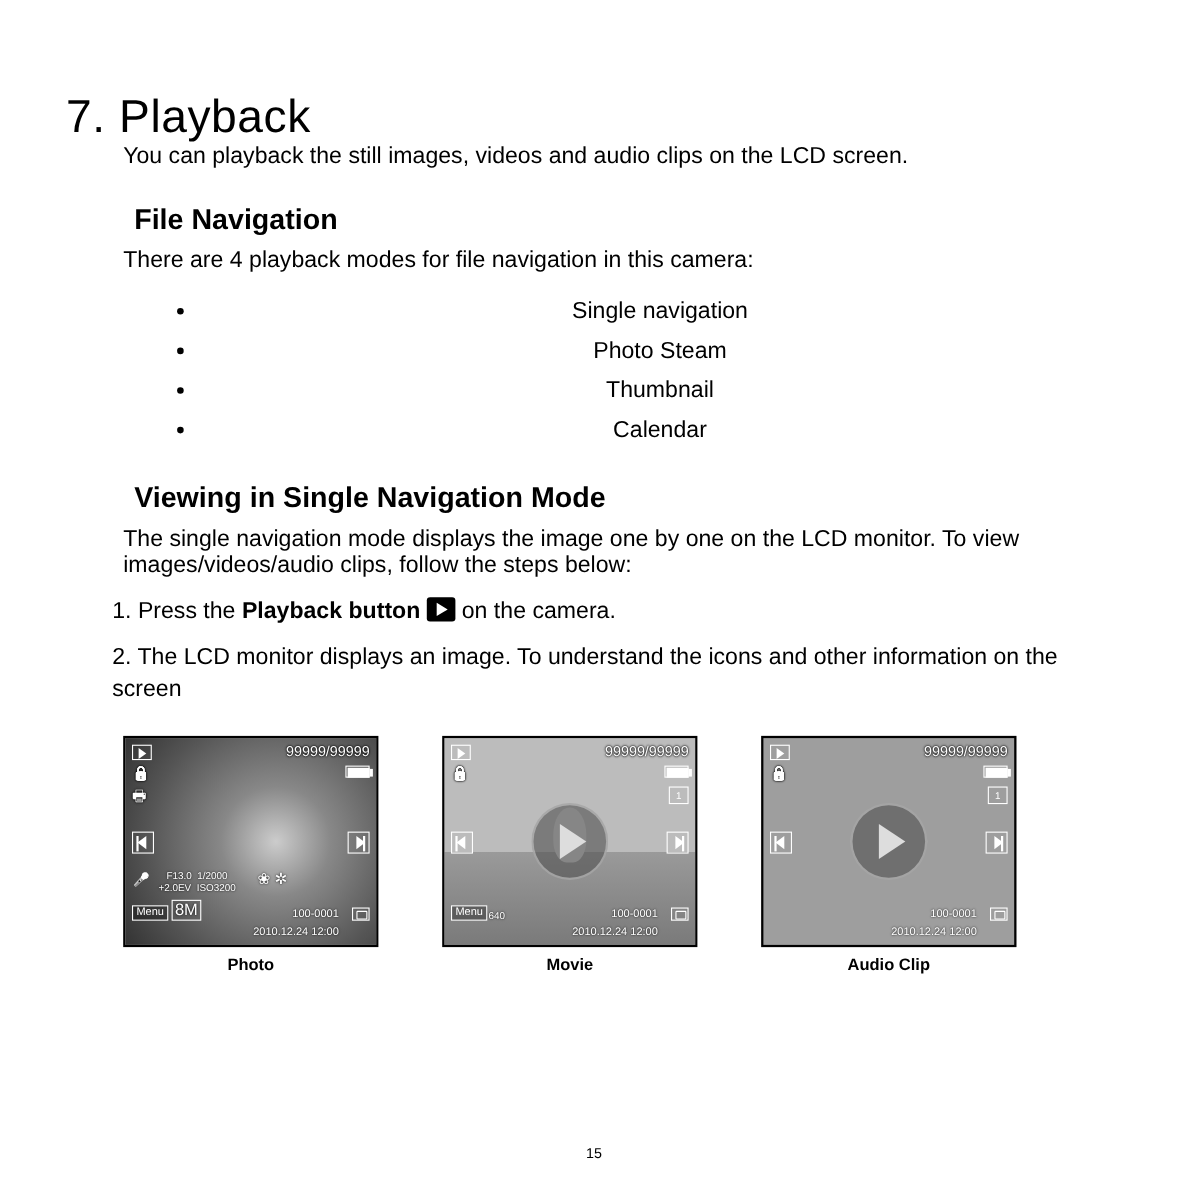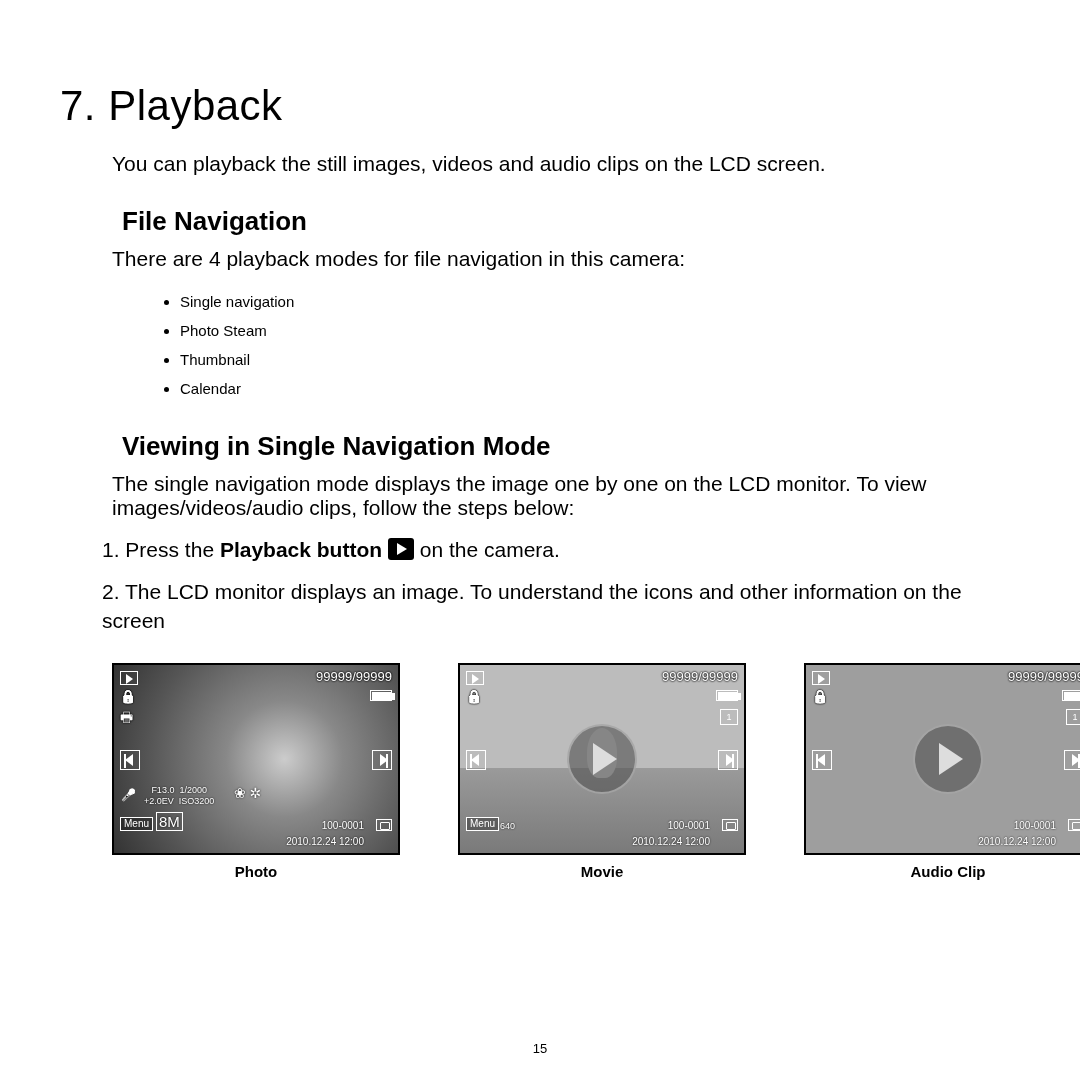--- a/index.html
+++ b/index.html
@@ -8,21 +8,20 @@
     height: 1080px;
     background: #fff;
     font-family: "Segoe UI", "Trebuchet MS", Tahoma, Arial, sans-serif;
     color: #000;
     padding: 82px 60px 0 60px;
     position: relative;
   }
   h1.chapter {
     font-size: 42px;
     font-weight: 400;
-    margin-bottom: 22px;
     letter-spacing: 0.5px;
   }
   .intro {
     font-size: 21px;
     margin-left: 52px;
     margin-bottom: 30px;
   }
   h2.section {
     font-size: 26px;
     font-weight: 700;
@@ -33,22 +32,23 @@
     font-size: 21px;
     margin-left: 52px;
     margin-bottom: 16px;
   }
   ul.modes {
     list-style: disc;
     margin-left: 120px;
     margin-bottom: 28px;
   }
   ul.modes li {
-    font-size: 15px;
+    font-size: 21px;
     padding: 6px 0;
+    text-align: center;
   }
   .step-para {
     font-size: 21px;
     margin-left: 42px;
     margin-bottom: 14px;
     line-height: 1.35;
   }
   .step-para .bold { font-weight: 700; }
   .playback-icon {
     display: inline-block;
@@ -70,21 +70,21 @@
   }
 
   .screens {
     display: flex;
     gap: 58px;
     margin-left: 52px;
     margin-top: 28px;
   }
   .screen-col { text-align: center; }
   .screen {
-    width: 288px;
+    width: 232px;
     height: 192px;
     border: 2px solid #000;
     position: relative;
     background: #888;
     overflow: hidden;
   }
   .screen.photo {
     background: radial-gradient(circle at 60% 50%, #ccc 0%, #888 30%, #555 70%, #333 100%);
   }
   .screen.movie {

